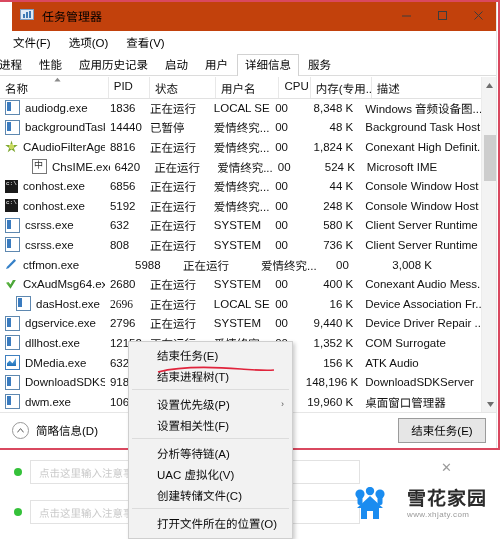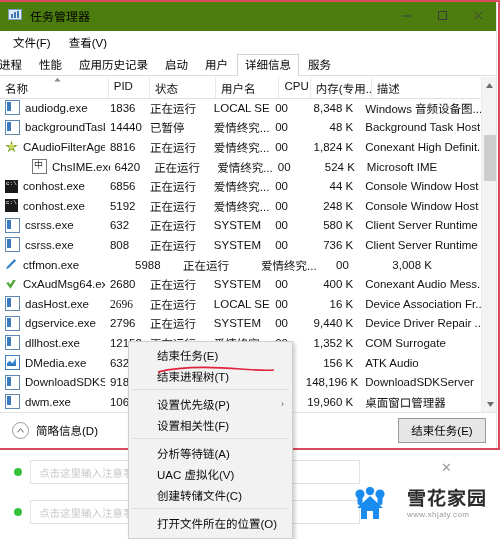--- a/index.html
+++ b/index.html
@@ -30,21 +30,21 @@
 
   
   #red-frame{position:absolute;left:0;top:0;width:500px;height:450px;
     border:2px solid #d9485f;border-left:none;box-sizing:border-box;pointer-events:none;z-index:30;}
 
   
   #tm-window{position:absolute;left:0;top:0;width:497px;height:448px;background:#ffffff;
     border-right:1px solid #e5e5e5;box-sizing:border-box;overflow:hidden;}
 
   
-  #titlebar{height:31px;display:flex;align-items:center;background:#4d7c0f;}
+  #titlebar{height:31px;display:flex;align-items:center;background:#c2410c;margin-left:12px;}
   #tm-icon{width:15px;height:15px;margin-left:8px;margin-right:7px;position:relative;flex:none;}
   #tm-icon .mon{position:absolute;left:0;top:1px;width:14px;height:11px;background:#dfe9f5;border:1px solid #7c9cc0;box-sizing:border-box;}
   #tm-icon .bar1{position:absolute;left:3px;top:6px;width:2px;height:4px;background:#3c78b4;}
   #tm-icon .bar2{position:absolute;left:6px;top:4px;width:2px;height:6px;background:#3c78b4;}
   #tm-icon .bar3{position:absolute;left:9px;top:3px;width:2px;height:7px;background:#3c78b4;}
   #tm-title{font-size:12px;color:#000;}
   #win-ctrls{margin-left:auto;display:flex;height:31px;}
   .wc{width:36px;height:31px;display:flex;align-items:center;justify-content:center;color:#4a4a4a;font-size:12px;}
   .wc svg{display:block;}
 
@@ -186,20 +186,21 @@
         <svg width="11" height="11" viewBox="0 0 11 11">
             <line x1="1.5" y1="1.5" x2="9.5" y2="9.5" stroke="#3c3c3c" stroke-width="1"></line>
             <line x1="9.5" y1="1.5" x2="1.5" y2="9.5" stroke="#3c3c3c" stroke-width="1"></line>
           </svg>
       </div>
     </div>
   </div>
 
   <div id="menubar">
       <div class="menu-item">文件(F)</div>
+      <div class="menu-item">选项(O)</div>
       <div class="menu-item">查看(V)</div>
     </div>
 
   <div id="tabstrip">
       <div class="tab">进程</div>
       <div class="tab">性能</div>
       <div class="tab">应用历史记录</div>
       <div class="tab">启动</div>
       <div class="tab">用户</div>
       <div class="tab active">详细信息</div>
@@ -332,21 +333,21 @@
             <span>CxAudMsg64.exe</span>
           </div>
           <div class="cell" style="width: 48px;">2680</div>
           <div class="cell" style="width: 78px;">正在运行</div>
           <div class="cell" style="width: 75px;">SYSTEM</div>
           <div class="cell" style="width: 36px;">00</div>
           <div class="cell c-mem" style="width: 72px;">400 K</div>
           <div class="cell" style="width: 150px;">Conexant Audio Mess...</div>
         </div>
         <div class="trow">
-          <div class="cell c-name" style="width: 130px;">
+          <div class="cell c-name" style="width: 130px; justify-content: flex-end;">
             <span class="pic ic-win"></span>
             <span>dasHost.exe</span>
           </div>
           <div class="cell" style="width: 48px; font-family: Liberation Serif, serif;">2696</div>
           <div class="cell" style="width: 78px;">正在运行</div>
           <div class="cell" style="width: 75px;">LOCAL SE...</div>
           <div class="cell" style="width: 36px;">00</div>
           <div class="cell c-mem" style="width: 72px;">16 K</div>
           <div class="cell" style="width: 150px;">Device Association Fr...</div>
         </div>

